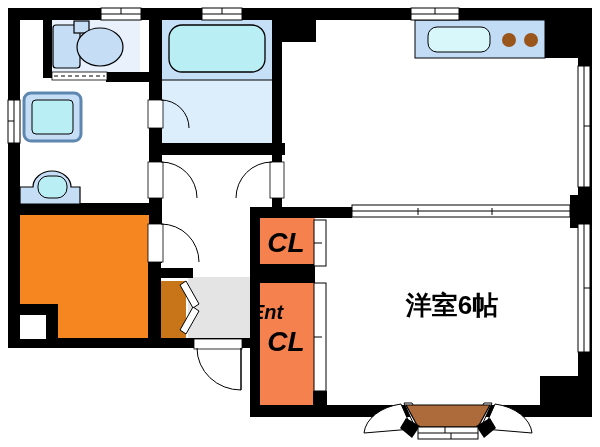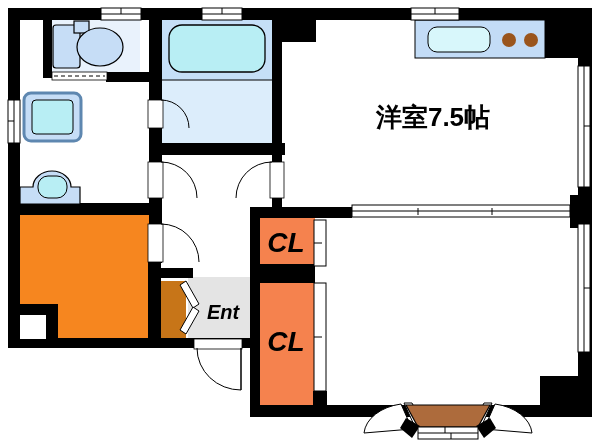--- a/index.html
+++ b/index.html
@@ -12,21 +12,21 @@
   .f-bath-lower{background:var(--bath-lower-blue,#dcedfb);}
   .f-wic{background:var(--wic-orange,#f6861f);}
   .f-cl{background:var(--closet-orange,#f5824e);}
   .f-ent{background:var(--entrance-gray,#e4e4e4);}
   .f-cabinet{background:var(--cabinet-orange,#c77518);}
   svg.overlay{position:absolute;left:0;top:0;z-index:3;}
   .lbl{position:absolute;z-index:4;transform:translate(-50%,-50%);color:#000;
        font-weight:700;white-space:nowrap;letter-spacing:0px;}
   .lbl-jp{font-size:26px;}
   .lbl-en{font-style:italic;font-size:28px;}
-  .lbl-ent{font-style:italic;font-size:20px;}
+  .lbl-ent{font-style:italic;font-size:20px;margin-left:44px;}
   .z1{z-index:1}.z2{z-index:2}
 </style>
 </head>
 <body>
 
 <div id="plan">
 
   <div class="fill f-toilet z1" style="left:52px;top:18px;width:88px;height:56px"></div>
   <div class="fill f-bath-upper z1" style="left:162px;top:18px;width:110px;height:62px"></div>
   <div class="fill f-bath-lower z1" style="left:162px;top:80px;width:110px;height:63px"></div>
@@ -169,17 +169,17 @@
       <polygon points="406,405 490,405 478,427 418,427" fill="var(--bay-brown,#ad6b3c)" stroke="#000" stroke-width="1.2"></polygon>
       <polygon points="406,418 420,426 412,438 400,428" fill="#000"></polygon>
       <polygon points="490,418 476,426 484,438 496,428" fill="#000"></polygon>
       <rect x="418" y="427" width="60" height="12" fill="#fff" stroke="#000" stroke-width="1"></rect>
       <line x1="418" y1="433" x2="478" y2="433" stroke="#000" stroke-width="1"></line>
       <line x1="445" y1="427" x2="445" y2="433" stroke="#000" stroke-width="1"></line>
       <line x1="451" y1="433" x2="451" y2="439" stroke="#000" stroke-width="1"></line>
     </g>
   </svg>
 
-  <div class="lbl lbl-jp" style="left:433px;top:117px">洋室7.5帖</div>
+  <div class="lbl lbl-jp" style="left:452px;top:305px">洋室6帖</div>
   <div class="lbl lbl-en" style="left:286px;top:243px">CL</div>
   <div class="lbl lbl-en" style="left:286px;top:342px">CL</div>
   <div class="lbl lbl-ent" style="left:223px;top:312px">Ent</div>
 </div>
 
 </body></html>

